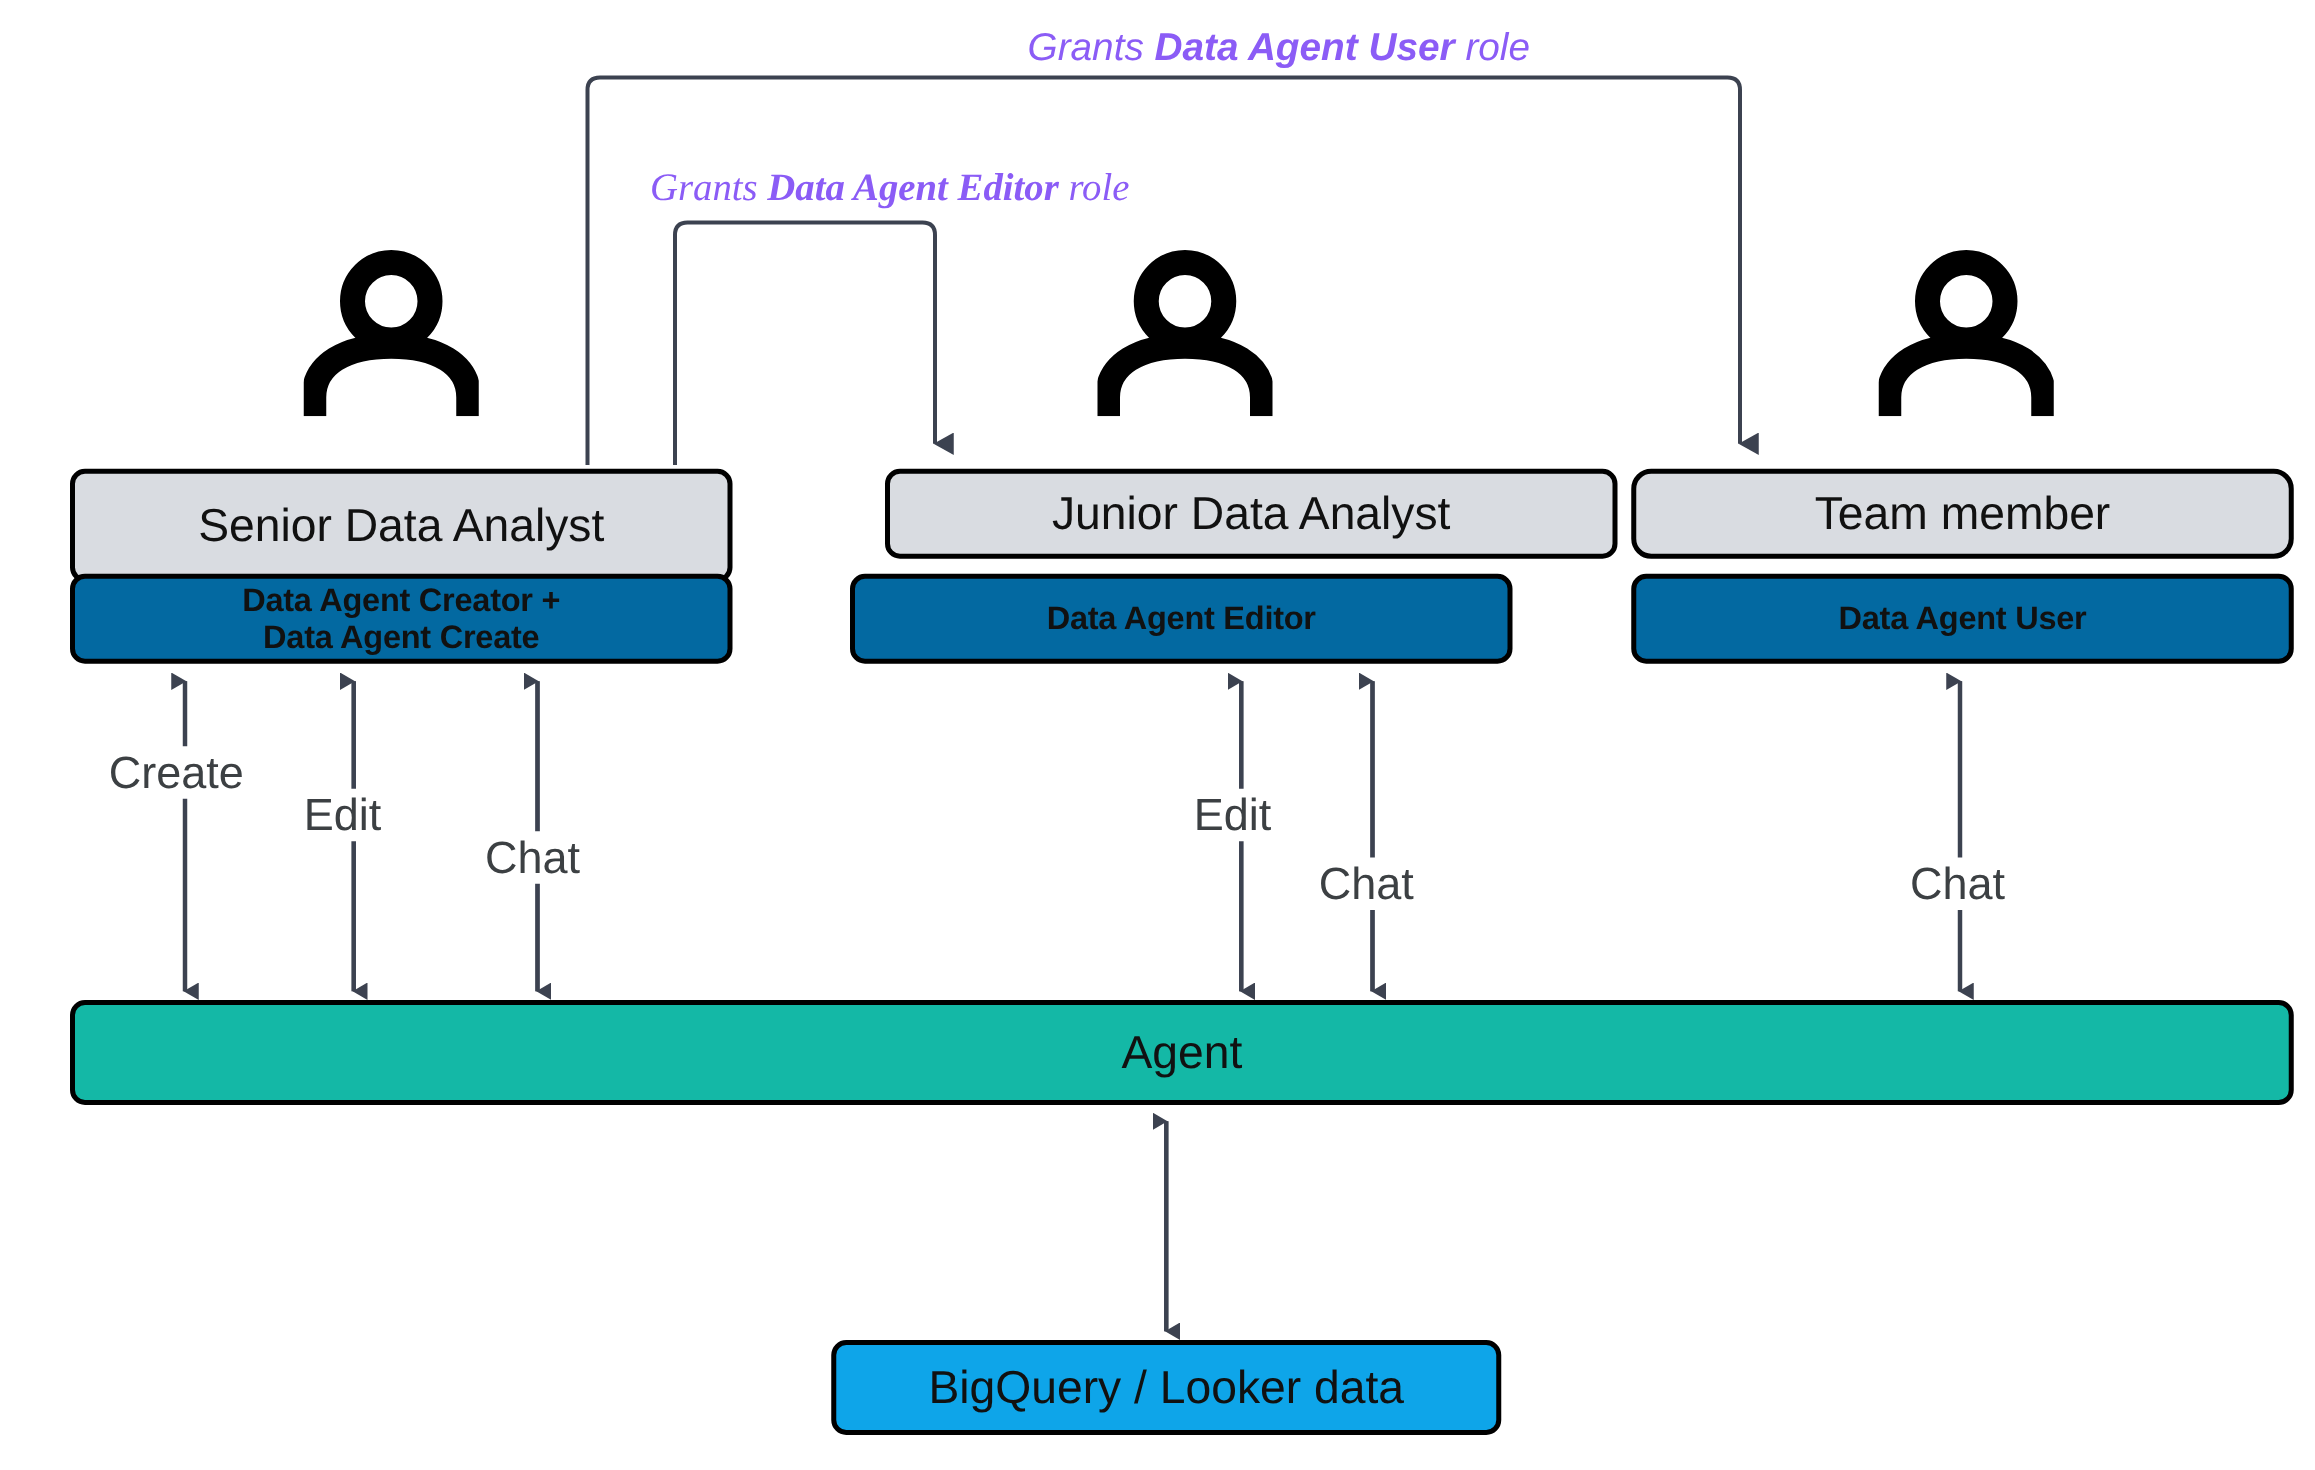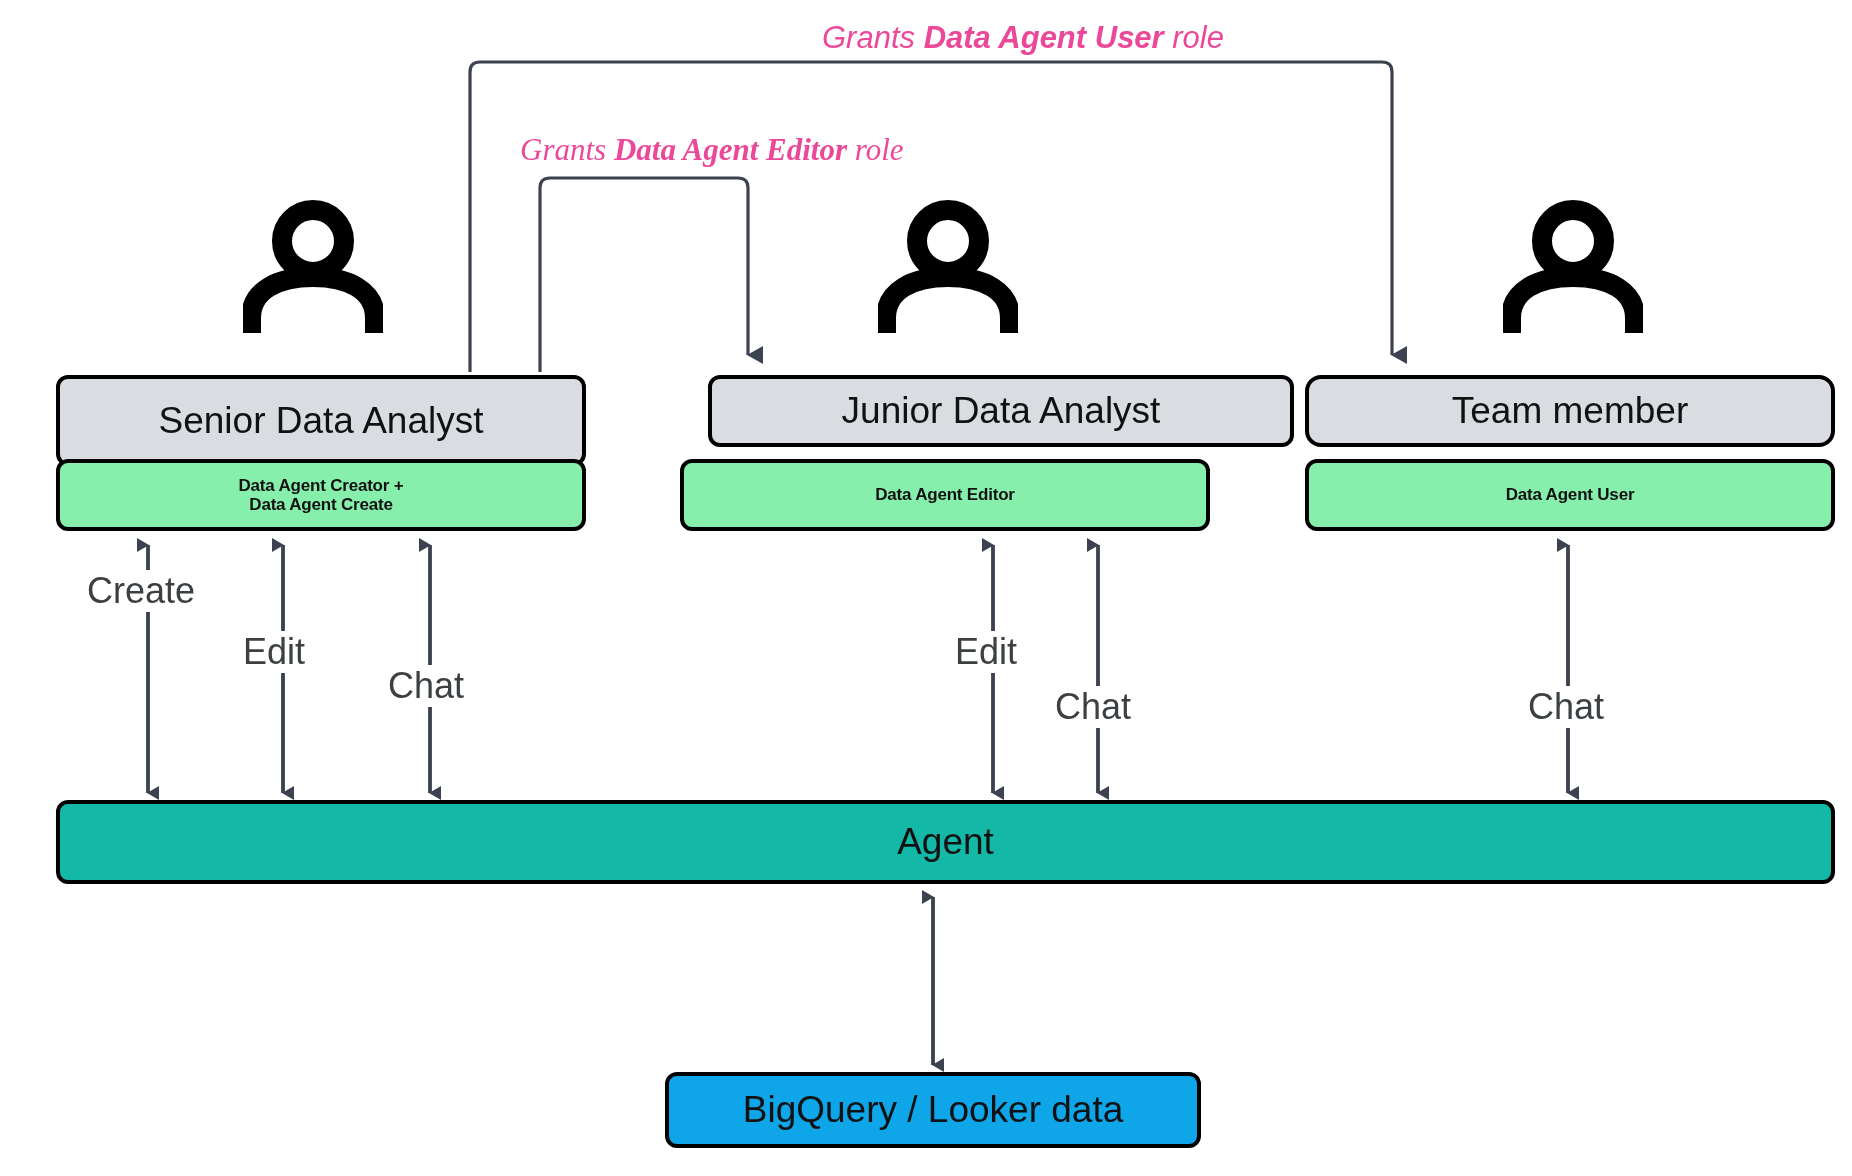--- a/index.html
+++ b/index.html
@@ -38,22 +38,22 @@
     text-align: center;
     line-height: 1.12;
     color: #111111;
   }
   .role-title {
     background: #d9dce1;
     font-size: 37px;
     font-weight: 400;
   }
   .role-perm {
-    background: #86efac;
-    font-size: 17px;
+    background: #0369a1;
+    font-size: 26px;
     font-weight: bold;
     letter-spacing: -0.2px;
   }
   .agent-box {
     background: #14b8a6;
     font-size: 37px;
     font-weight: 400;
   }
   .data-box {
     background: #0ea5e9;
@@ -74,21 +74,21 @@
     font-size: 36px;
     color: #3c4043;
     white-space: nowrap;
     background: #ffffff;
     padding: 0 5px;
   }
   .grant-label {
     position: absolute;
     font-size: 31px;
     font-style: italic;
-    color: #ec4899;
+    color: #8b5cf6;
     white-space: nowrap;
   }
   .grant-label b {
     font-weight: bold;
     font-style: italic;
   }
 </style>
 </head>
 <body>
 
@@ -186,21 +186,21 @@
     <span>Data Agent Editor</span>
   </div>
 
   <div class="box role-title" style="left:1305px; top:375px; width:530px; height:72px;border-radius:16px;">
     <span>Team member</span>
   </div>
   <div class="box role-perm" style="left:1305px; top:459px; width:530px; height:72px;">
     <span>Data Agent User</span>
   </div>
 
-  <div class="edge-label" style="left:82px; top:570px;">Create</div>
+  <div class="edge-label" style="left:82px; top:597px;">Create</div>
   <div class="edge-label" style="left:238px; top:631px;">Edit</div>
   <div class="edge-label" style="left:383px; top:665px;">Chat</div>
 
   <div class="edge-label" style="left:950px; top:631px;">Edit</div>
   <div class="edge-label" style="left:1050px; top:686px;">Chat</div>
 
   <div class="edge-label" style="left:1523px; top:686px;">Chat</div>
 
   <div class="box agent-box" style="left:56px; top:800px; width:1779px; height:84px;">
     <span>Agent</span>

